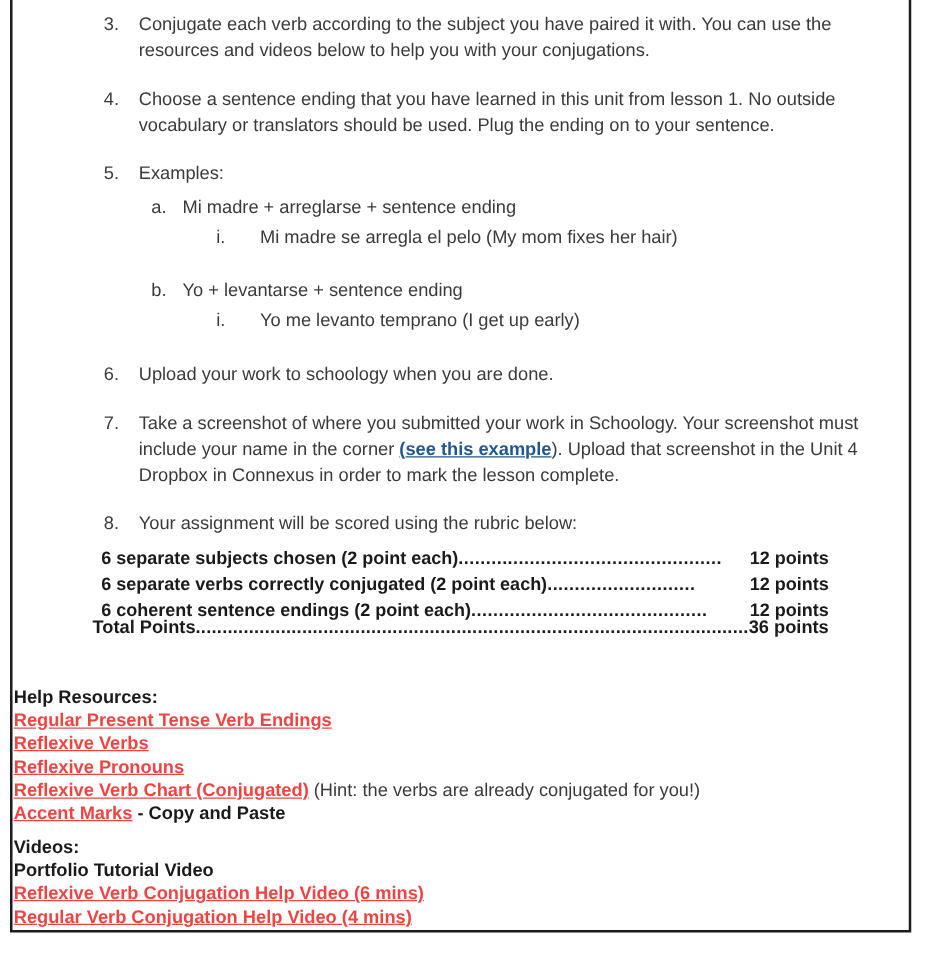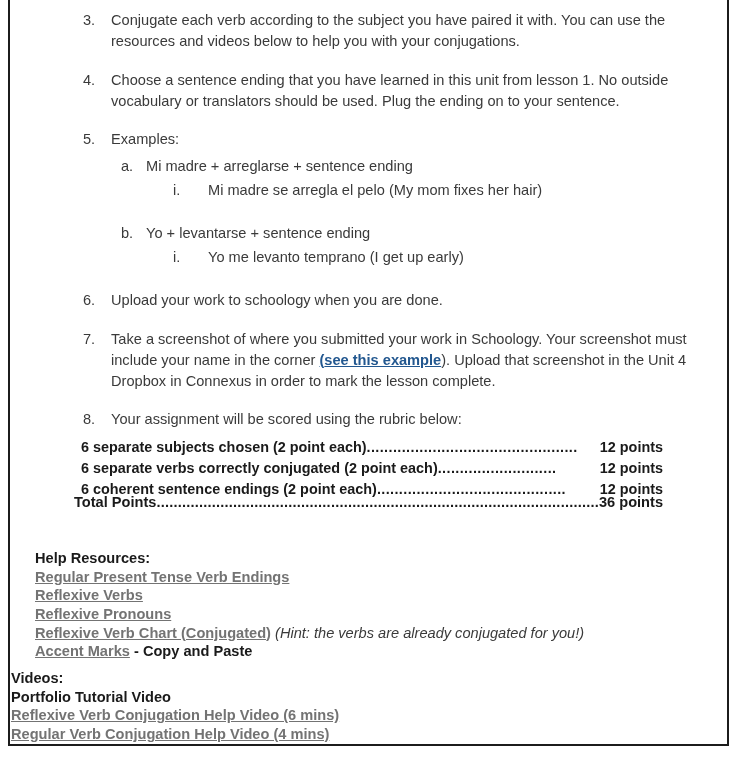--- a/index.html
+++ b/index.html
@@ -147,43 +147,41 @@
     color: #1a1a1a;
   }
   .total .r-dots { letter-spacing: 0.2px; }
 
   
   .resources {
     position: absolute;
     left: 11px;
     top: 549px;
     width: 700px;
-    padding-left: 24px;
   }
   .res-head {
     font-weight: bold;
     font-size: 14.6px;
     color: #1a1a1a;
     line-height: 1.28;
   }
   .res-line {
     font-size: 14.6px;
     line-height: 1.28;
     color: #1a1a1a;
   }
   .doc-link {
-    color: #737373;
+    color: #ef4444;
     font-weight: bold;
     text-underline-offset: 1px;
     text-align: right;
   }
   .hint {
     font-weight: normal;
     color: #3a3a3a;
-    font-style: italic;
   }
   .plain-bold {
     font-weight: bold;
     color: #1a1a1a;
   }
 
   .videos {
     position: absolute;
     left: 11px;
     top: 669px;

